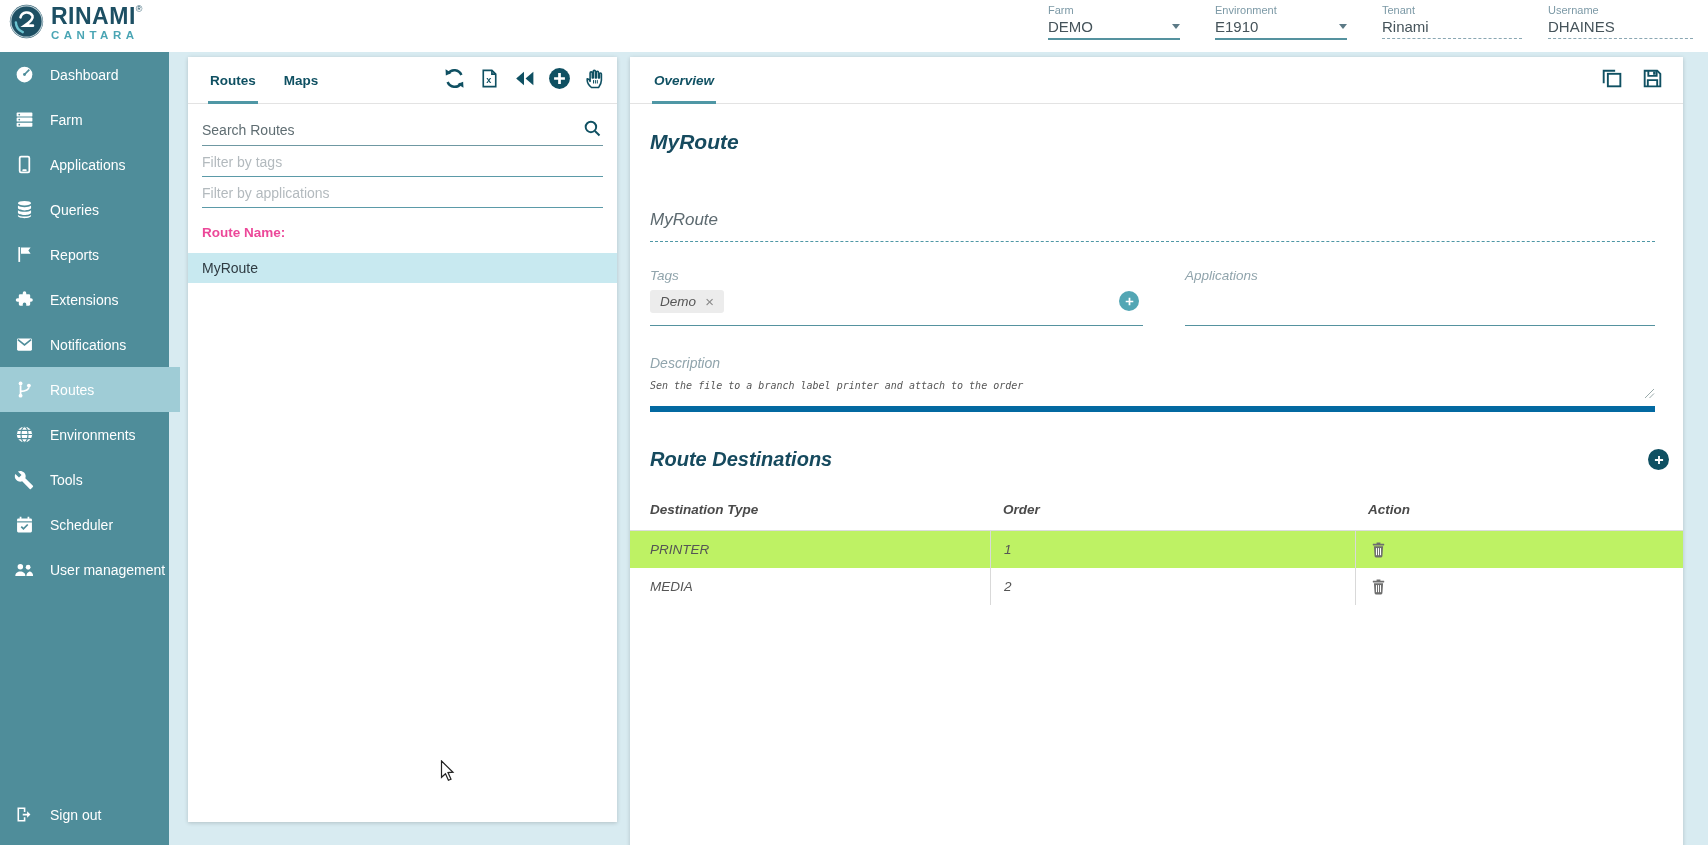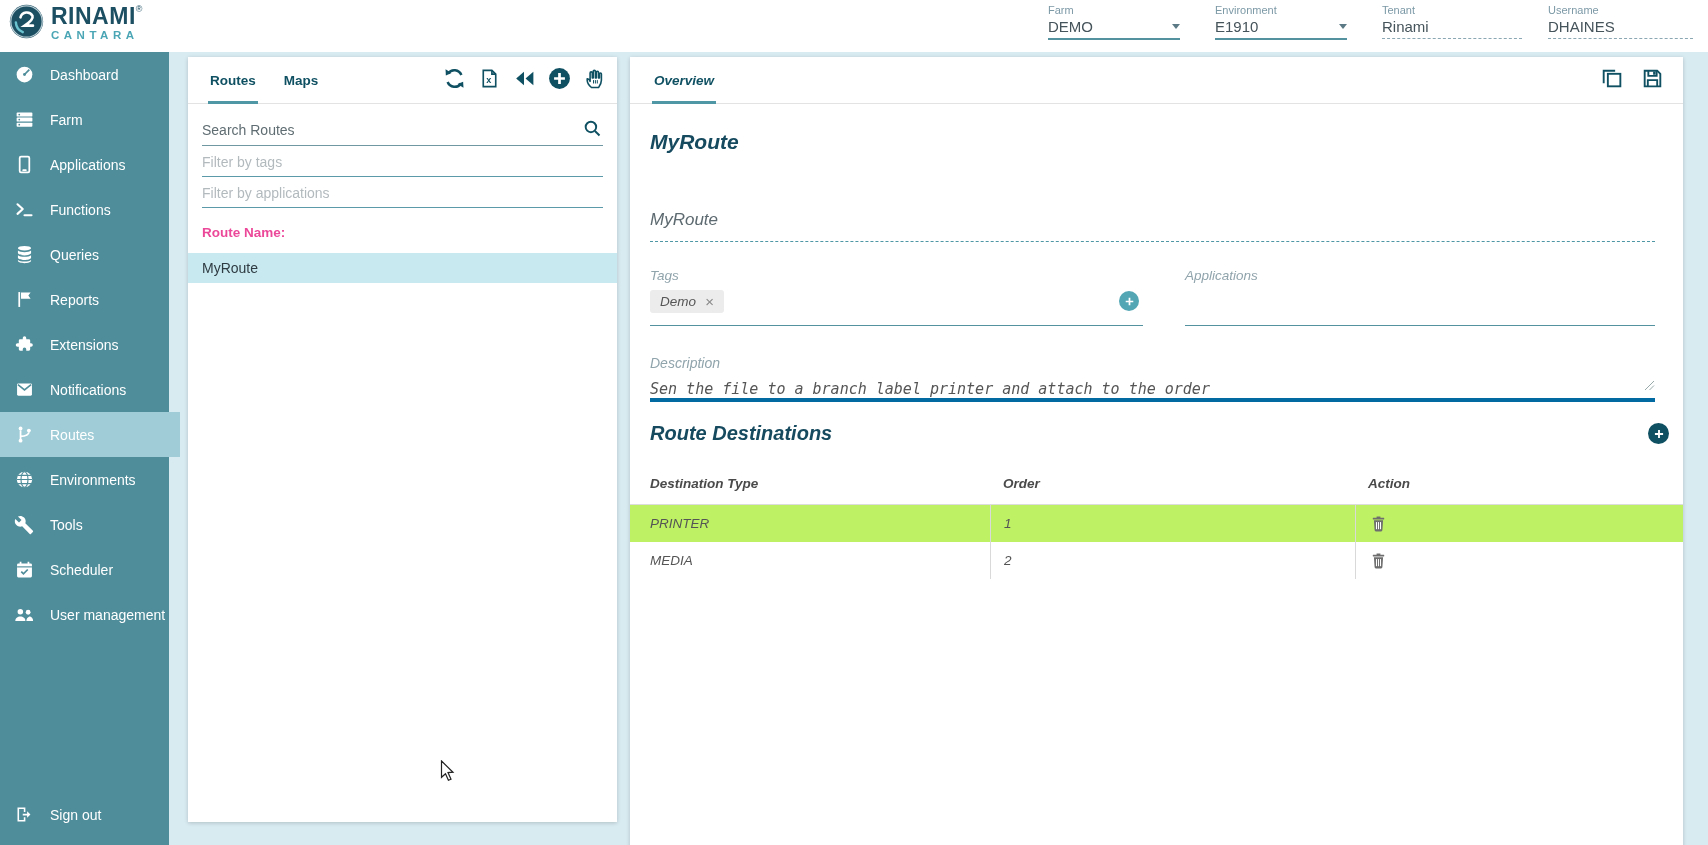--- a/index.html
+++ b/index.html
@@ -54,24 +54,24 @@
   .detail-body{position:relative;}
   .route-title{margin:26px 0 0 20px;font-size:21px;font-weight:800;color:#164a5e;}
   .route-name-field{margin:56px 28px 0 20px;font-size:17px;color:#5d6a70;padding-bottom:11px;border-bottom:1px dashed #4f97a5;cursor:text;}
   .fields-row{display:flex;margin:26px 28px 0 20px;}
   .flabel{font-size:13.5px;color:#90a4ac;}
   .tags-col{width:493px;position:relative;border-bottom:1px solid #55929f;padding-bottom:9px;box-sizing:border-box;}
   .chip{display:inline-flex;align-items:center;gap:9px;background:#ececec;border-radius:3px;padding:4px 10px;font-size:13.5px;color:#555;margin-top:7px;}
   .chip-x{color:#8b8b8b;font-size:15px;line-height:1;cursor:pointer;}
   .add-mini{position:absolute;right:4px;bottom:14px;width:20px;height:20px;border-radius:50%;background:#53a6b4;display:flex;align-items:center;justify-content:center;cursor:pointer;}
   .apps-col{margin-left:42px;flex:1;border-bottom:1px solid #55929f;padding-bottom:9px;min-height:58px;box-sizing:border-box;cursor:text;}
-  .desc-block{margin:29px 28px 0 20px;position:relative;border-bottom:4px solid #0369a1;}
-  .desc-text{margin-top:9px;font-family:"DejaVu Sans Mono","Liberation Mono",monospace;font-size:15px;color:#555;cursor:text;}
+  .desc-block{margin:29px 28px 0 20px;position:relative;border-bottom:6px solid #0369a1;padding-bottom:15px;}
+  .desc-text{margin-top:9px;font-family:"DejaVu Sans Mono","Liberation Mono",monospace;font-size:10px;color:#555;cursor:text;}
   .resize-h{position:absolute;right:0;bottom:3px;cursor:nwse-resize;}
-  .dest-head-row{margin:20px 14px 0 20px;display:flex;align-items:center;justify-content:space-between;}
+  .dest-head-row{margin:36px 14px 0 20px;display:flex;align-items:center;justify-content:space-between;}
   .dest-heading{font-size:20px;font-weight:800;color:#164a5e;}
   .add-dest{width:21px;height:21px;border-radius:50%;background:#0f5062;display:flex;align-items:center;justify-content:center;cursor:pointer;}
   .dest-table{margin-top:22px;width:100%;font-size:13.5px;}
   .dt-head{display:grid;grid-template-columns:360px 365px 1fr;font-weight:700;color:#4a4a4a;padding:9px 0 13px;border-bottom:1px solid #dcdcdc;}
   .dt-head > div:first-child{padding-left:20px;}
   .dt-head > div{padding-left:13px;}
   .dt-row{display:grid;grid-template-columns:360px 365px 1fr;height:37px;color:#555;}
   .dt-row.odd{background:#bef264;}
   .dt-row > div{display:flex;align-items:center;}
   .dt-row > div:first-child{padding-left:20px;}
@@ -157,29 +157,20 @@
         <span>Farm</span>
       </div>
       <div class="side-item">
         <span class="si-icon">
             <svg viewBox="0 0 24 24" width="21" height="21" fill="none" stroke="#fff" stroke-width="2">
               <rect x="6.5" y="3" width="11" height="18" rx="1.5"></rect>
               <path d="M10.5 18.5h3" stroke-linecap="round"></path>
             </svg>
           </span>
         <span>Applications</span>
-      </div>
-      <div class="side-item">
-        <span class="si-icon">
-            <svg viewBox="0 0 24 24" width="21" height="21" fill="none" stroke="#fff" stroke-width="2.4" stroke-linecap="round" stroke-linejoin="round">
-              <path d="M4 6l6 5.5L4 17"></path>
-              <path d="M12 18.5h8"></path>
-            </svg>
-          </span>
-        <span>Functions</span>
       </div>
       <div class="side-item">
         <span class="si-icon">
             <svg viewBox="0 0 24 24" width="21" height="21" fill="#fff">
               <ellipse cx="12" cy="4.8" rx="7.5" ry="2.6"></ellipse>
               <path d="M4.5 7.4c1.5 1.2 4.2 1.9 7.5 1.9s6-.7 7.5-1.9v3c0 1.4-3.4 2.6-7.5 2.6s-7.5-1.2-7.5-2.6z"></path>
               <path d="M4.5 12.8c1.5 1.2 4.2 1.9 7.5 1.9s6-.7 7.5-1.9v3c0 1.4-3.4 2.6-7.5 2.6s-7.5-1.2-7.5-2.6z"></path>
               <path d="M4.5 18.2c1.5 1.2 4.2 1.9 7.5 1.9s6-.7 7.5-1.9v1c0 1.5-3.4 2.7-7.5 2.7s-7.5-1.2-7.5-2.7z"></path>
             </svg>
           </span>

